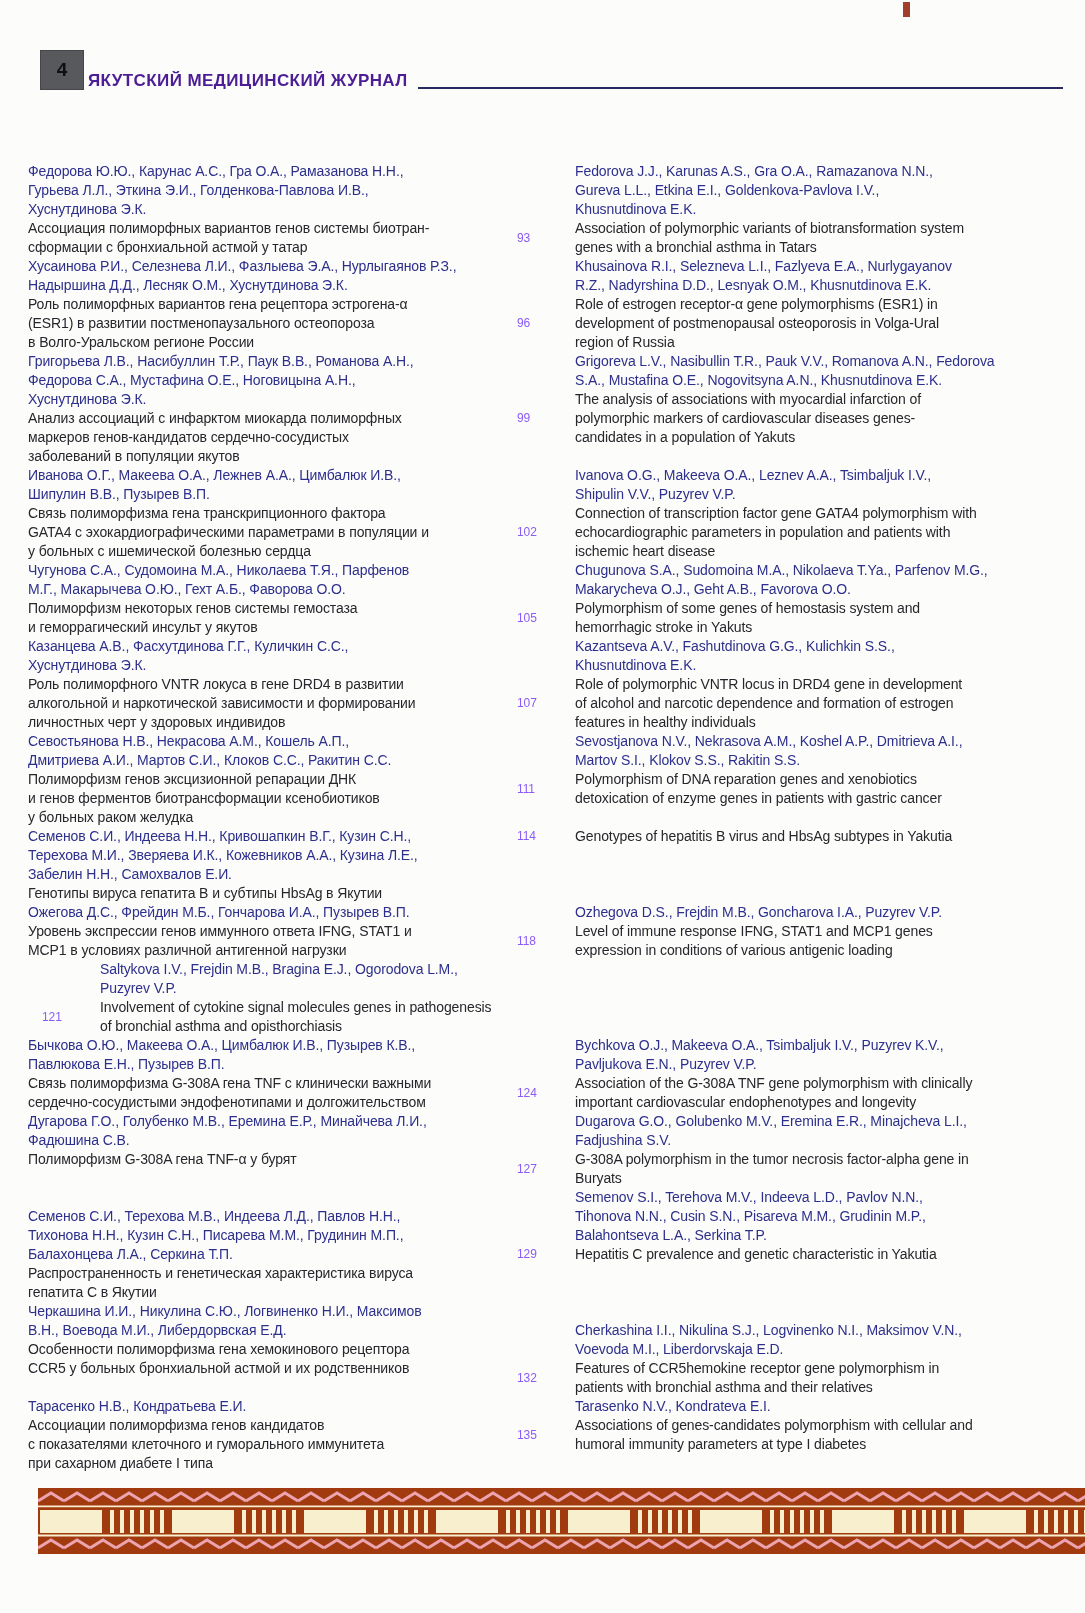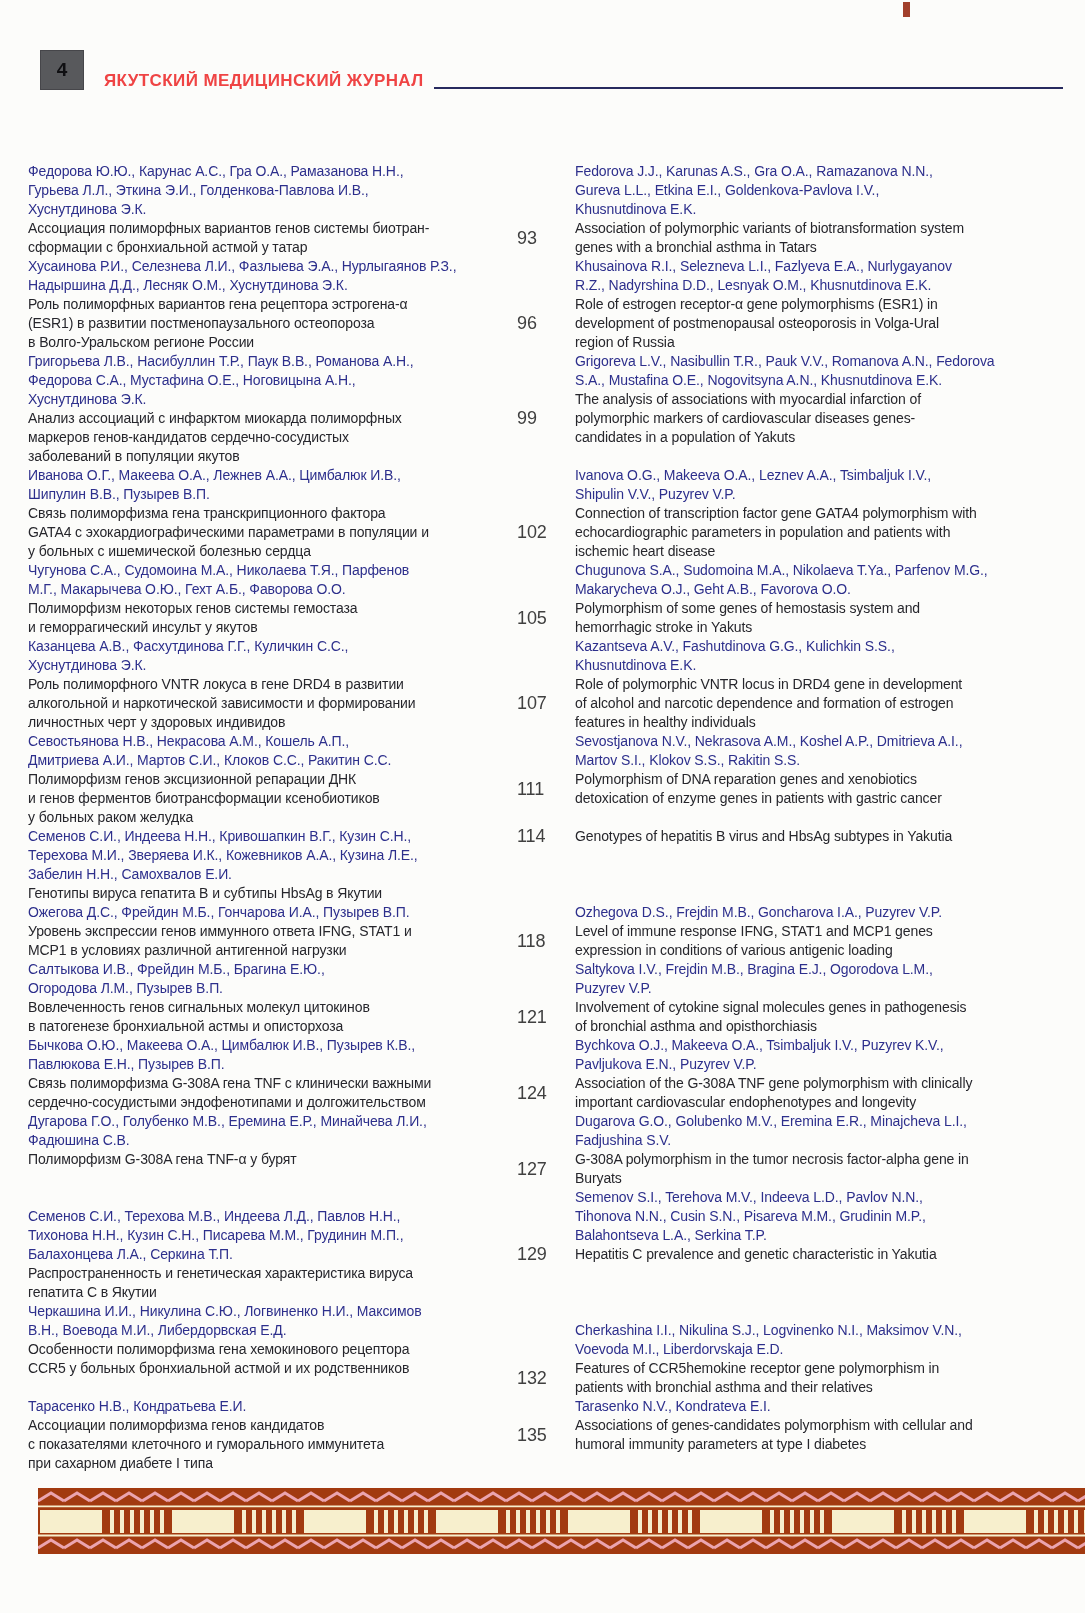--- a/index.html
+++ b/index.html
@@ -17,23 +17,23 @@
     padding: 50px 22px 0 40px;
   }
   .badge {
     width: 42px; height: 38px;
     background: #58595c; border: 1px solid #46464a;
     color: #0f0f12; font-size: 19px; font-weight: bold;
     display: flex; align-items: center; justify-content: center;
     flex: 0 0 auto;
   }
   .journal-title {
-    margin-left: 20px;
+    margin-left: 4px;
     font-size: 17px; font-weight: bold;
-    color: #ef4444; letter-spacing: 0.4px;
+    color: #4c1d95; letter-spacing: 0.4px;
     white-space: nowrap;
     line-height: 1;
     padding-bottom: 1px;
   }
   .header-rule {
     flex: 1 1 auto;
     border-bottom: 2.5px solid #272a5e;
     margin-left: 10px;
     margin-bottom: 1px;
   }
@@ -57,21 +57,21 @@
     box-sizing: border-box;
   }
   .cell-en { flex: 1 1 auto; min-width: 0; }
   .authors { color: #2d2f8c; white-space: pre-line; }
   .title   { color: #26262c; white-space: pre-line; }
   .en-authors { margin-left: 72px; }
   .title-row { display: flex; align-items: center; }
   .pagenum {
     flex: 0 0 72px;
     padding-left: 14px; box-sizing: border-box;
-    font-size: 18px; color: #404040;
+    font-size: 12px; color: #8b5cf6;
   }
   .en-title { flex: 1 1 auto; }
   
   .entry:nth-of-type(13) .cell-ru { padding-top: 19px; }
   .entry:nth-of-type(14) .en-authors { padding-top: 19px; }
 
   
   .ornament { position: absolute; left: 38px; top: 1488px; width: 1047px; height: 66px; }
 </style>
 </head>
@@ -252,26 +252,20 @@
           <div class="authors en-authors">Ozhegova D.S., Frejdin M.B., Goncharova I.A., Puzyrev V.P.</div>
           <div class="title-row">
             <div class="pagenum">118</div>
             <div class="title en-title">Level of immune response IFNG, STAT1 and MCP1 genes
 expression in conditions of various antigenic loading</div>
           </div>
         </div>
       </div>
 
       <div class="entry">
-        <div class="cell-ru">
-          <div class="authors">Салтыкова И.В., Фрейдин М.Б., Брагина Е.Ю.,
-Огородова Л.М., Пузырев В.П.</div>
-          <div class="title">Вовлеченность генов сигнальных молекул цитокинов
-в патогенезе бронхиальной астмы и описторхоза</div>
-        </div>
         <div class="cell-en">
           <div class="authors en-authors">Saltykova I.V., Frejdin M.B., Bragina E.J., Ogorodova L.M.,
 Puzyrev V.P.</div>
           <div class="title-row">
             <div class="pagenum">121</div>
             <div class="title en-title">Involvement of cytokine signal molecules genes in pathogenesis
 of bronchial asthma and opisthorchiasis</div>
           </div>
         </div>
       </div>

